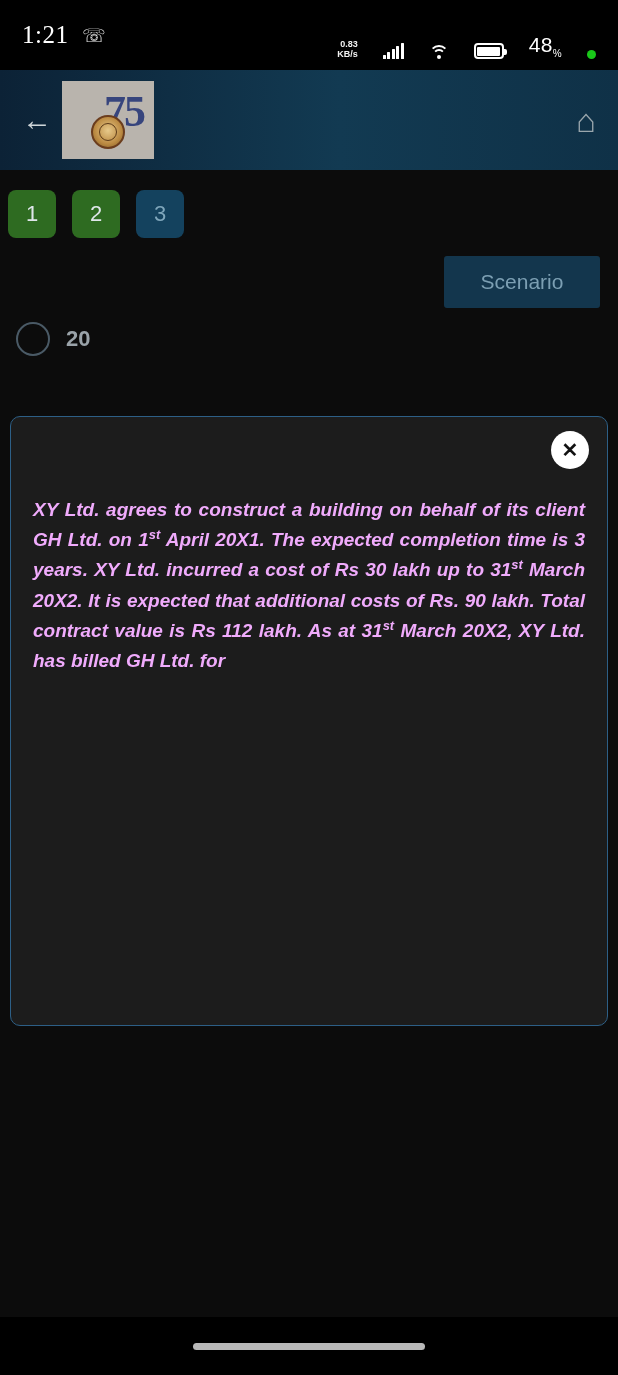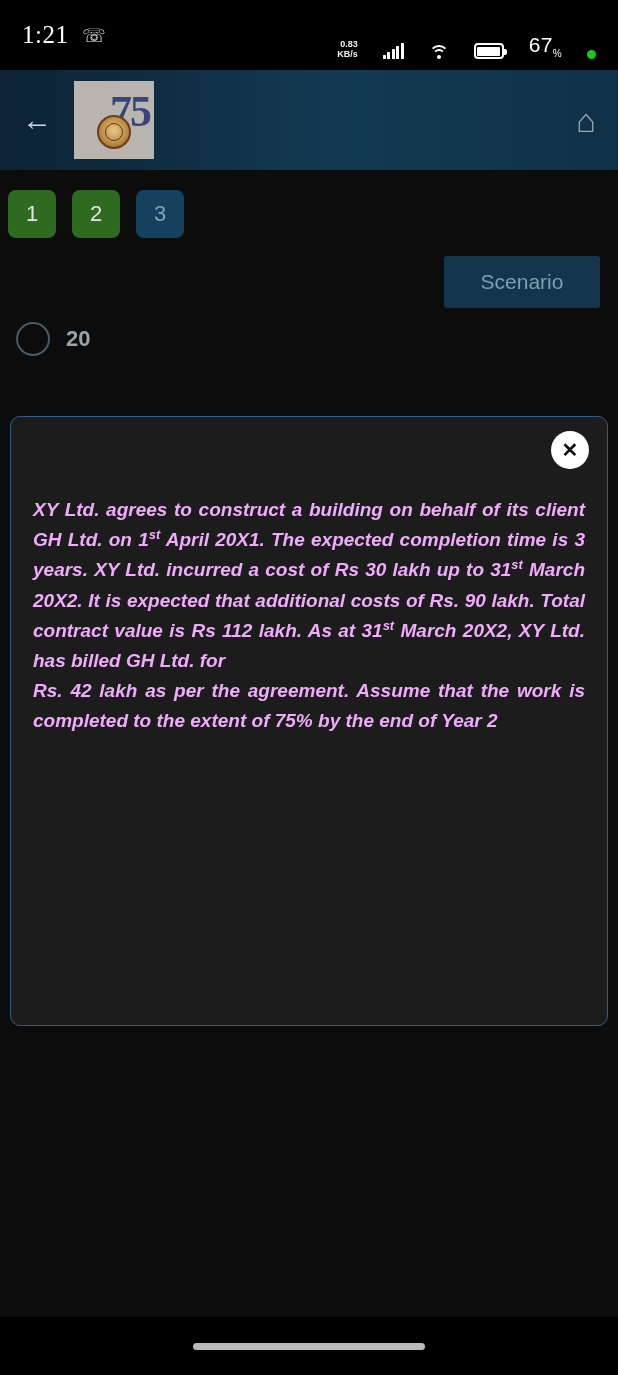--- a/index.html
+++ b/index.html
@@ -119,22 +119,21 @@
     align-items: center;
     padding: 0 22px;
     position: relative;
   }
   .back-arrow {
     font-size: 30px;
     color: #cfd6da;
     width: 40px;
   }
   .logo-box {
-    width: 80px; height: 78px;
-    margin-left: 12px;
+    width: 92px; height: 78px;
     background: #b9b4ad;
     display: flex; align-items: center; justify-content: center;
     overflow: hidden;
     position: relative;
     padding-left: 32px;
   }
   .logo-75 {
     font-family: "Liberation Serif", serif;
     font-size: 44px;
     font-weight: bold;
@@ -313,21 +312,21 @@
         </div>
       <div class="wifi">
         <span class="a"></span>
           <span class="b"></span>
           <span class="dot"></span>
       </div>
       <div class="battery">
           <i></i>
         </div>
       <div class="sb-batt-text">
-        <span>67</span><sub>%</sub>
+        <span>48</span><sub>%</sub>
       </div>
       <div class="greendot"></div>
     </div>
   </div>
 
   <div class="appbar">
     <div class="back-arrow">←</div>
     <div class="logo-box">
       <div class="logo-75">75</div>
       <div class="logo-emblem"></div>
@@ -348,20 +347,19 @@
   <div class="option-peek">
     <div class="radio"></div>
     <span>20</span>
   </div>
 
   <div class="overlay-card">
     <div class="close-btn">✕</div>
     <div class="scenario-text">
       XY Ltd. agrees to construct a building on behalf of its client GH Ltd. on 1<sup>st</sup> April 20X1. The expected completion time is 3 years. XY Ltd. incurred a cost of Rs 30 lakh up to 31<sup>st</sup> March 20X2. It is expected that additional costs of Rs. 90 lakh. Total contract value is Rs 112 lakh. As at 31<sup>st</sup> March 20X2, XY Ltd. has billed GH Ltd. for
     </div>
-    <div class="scenario-text" style="margin-top:0">Rs. 42 lakh as per the agreement. Assume that the work is completed to the extent of 75% by the end of Year 2</div>
   </div>
 
   <div class="navbar">
     <div class="nav-pill"></div>
   </div>
 
 </div>
 
 </body></html>

